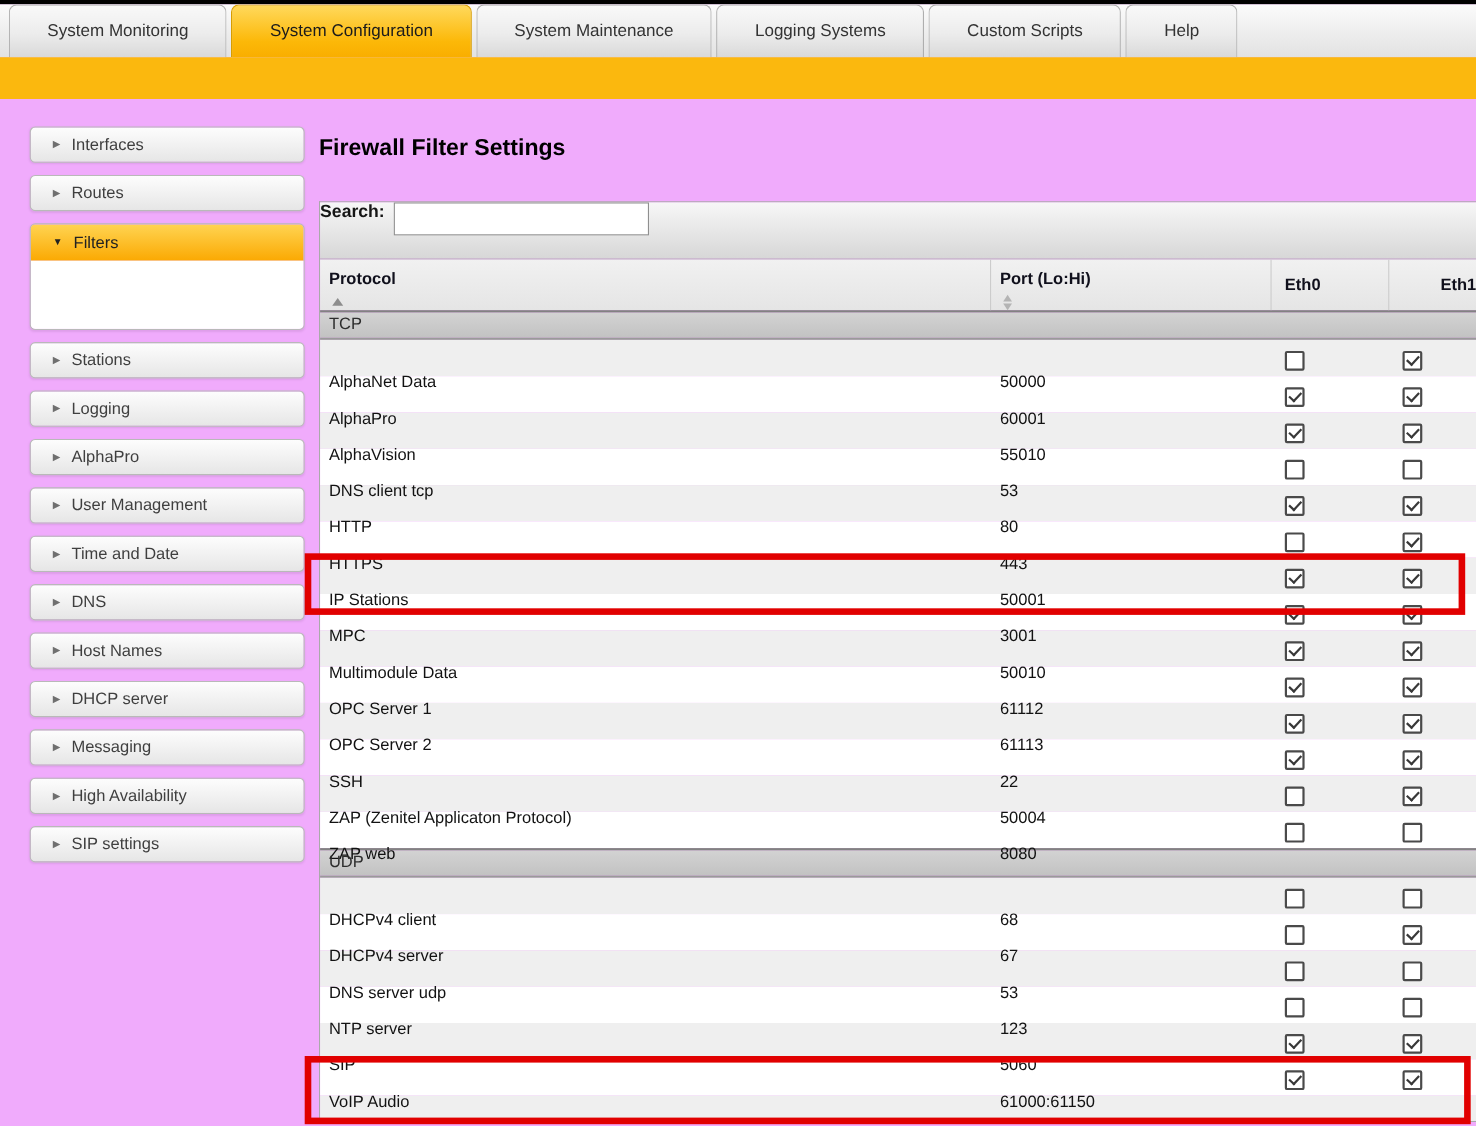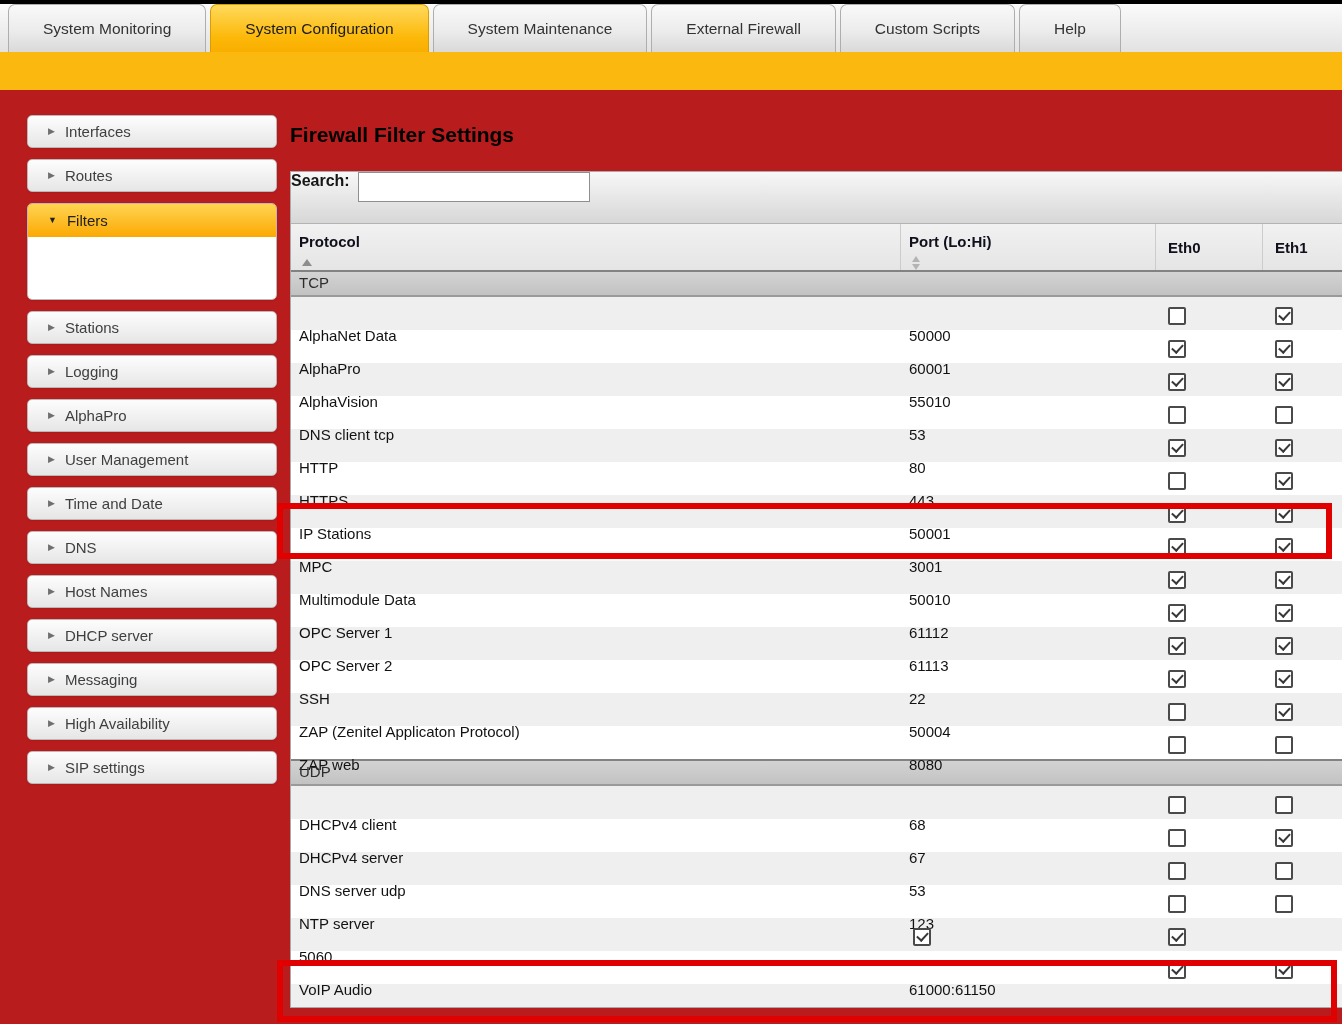--- a/index.html
+++ b/index.html
@@ -1,17 +1,17 @@
 <!DOCTYPE html>
 <html><head>
 <meta charset="utf-8">
 <style>
   html,body{margin:0;padding:0;background:#fff;}
   body{font-family:"Liberation Sans", sans-serif;}
-  .screen{position:relative;width:1342px;height:1024px;background:#b91c1c;overflow:hidden;}
+  .screen{position:relative;width:1342px;height:1024px;background:#f0abfc;overflow:hidden;}
 
   
   .top-strip{height:4px;background:#000;}
   .tabbar{height:48px;background:linear-gradient(#fbfbfb,#e2e2e2);display:flex;align-items:stretch;padding-left:8px;gap:4px;box-sizing:border-box;}
   .tab{display:flex;align-items:center;padding:0 34px;background:linear-gradient(#f9f9f9 0%,#ececec 55%,#d9d9d9 100%);
        border:1px solid #aeaeae;border-bottom:none;border-radius:7px 7px 0 0;font-size:15.5px;color:#333;cursor:pointer;white-space:nowrap;}
   .tab.active{background:linear-gradient(#ffd95c 0%,#fcb808 70%,#f9ae00 100%);border-color:#d89d00;color:#1b1b1b;}
   .yellow-bar{height:38px;}
 
   
@@ -20,31 +20,31 @@
   .side-item{height:33px;display:flex;align-items:center;padding-left:20px;gap:10px;background:linear-gradient(#fdfdfd,#e6e6e6);
              border:1px solid #b9b9b9;border-radius:5px;margin-bottom:11px;font-size:15px;color:#3f3f3f;
              box-shadow:0 1px 2px rgba(0,0,0,.08);cursor:pointer;box-sizing:border-box;white-space:nowrap;}
   .side-group{border:1px solid #b9b9b9;border-radius:5px;margin-bottom:11px;overflow:hidden;box-shadow:0 1px 2px rgba(0,0,0,.08);}
   .side-group .side-item{border:none;border-radius:0;margin:0;background:linear-gradient(#ffd452,#fba902);color:#222;}
   .side-panel{height:62px;background:#fff;}
   .arrow{font-size:9px;color:#6f6f6f;line-height:1;}
   .side-group .arrow{color:#222;}
 
   .main{flex:1;min-width:0;margin-left:13px;}
-  .page-title{font-size:21px;font-weight:bold;color:#000;margin:8px 0 24px 0;line-height:24px;}
+  .page-title{font-size:21px;font-weight:bold;color:#000;margin:8px 0 36px 0;line-height:24px;}
 
   
   .table{border:1px solid #a9a9a9;border-right:none;}
   .search-row{height:52px;display:flex;align-items:flex-start;background:linear-gradient(#f7f7f7,#d7d7d7);border-bottom:1px solid #b3b3b3;box-sizing:border-box;}
   .search-label{font-weight:bold;font-size:16px;color:#161616;}
   .search-input{margin-left:8px;width:220px;height:28px;border:1px solid #8f8f8f;background:#fff;font-size:14px;padding:0 5px;font-family:"Liberation Sans",sans-serif;}
 
   .header-row{display:grid;grid-template-columns:610px 255px 107px 1fr;height:46px;background:linear-gradient(#f1f1f1,#e5e5e5);box-sizing:border-box;}
   .hcell{padding:9px 0 0 8px;border-right:1px solid #cccccc;box-sizing:border-box;}
-  .hcell:last-child{border-right:none;}
+  .hcell:last-child{border-right:none;justify-content:flex-end;}
   .hcell.eth{display:flex;align-items:center;padding:0 0 0 12px;}
   .hlabel{font-weight:bold;font-size:15px;color:#10101c;}
   .sort-asc{margin:9px 0 0 3px;width:0;height:0;border-left:5px solid transparent;border-right:5px solid transparent;border-bottom:7px solid #8d8d8d;}
   .sort-both{margin:6px 0 0 3px;display:flex;flex-direction:column;gap:2px;width:10px;}
   .sort-both .up{width:0;height:0;border-left:4px solid transparent;border-right:4px solid transparent;border-bottom:6px solid #b4b4b4;}
   .sort-both .down{width:0;height:0;border-left:4px solid transparent;border-right:4px solid transparent;border-top:6px solid #b4b4b4;}
 
   .section-bar{height:27px;line-height:22px;padding-left:8px;background:linear-gradient(#d3d3d3,#c2c2c2);
                border-top:2px solid #828282;border-bottom:2px solid #9a9a9a;font-size:15px;color:#2d2d2d;box-sizing:border-box;}
   .trow{display:grid;grid-template-columns:610px 255px 107px 1fr;height:33px;align-items:center;background:#fff;}
@@ -61,21 +61,21 @@
 </style>
 </head>
 <body>
 
 <div class="screen">
   <div class="top-strip"></div>
   <div class="tabbar">
       <div class="tab">System Monitoring</div>
       <div class="tab active">System Configuration</div>
       <div class="tab">System Maintenance</div>
-      <div class="tab">External Firewall</div>
+      <div class="tab">Logging Systems</div>
       <div class="tab">Custom Scripts</div>
       <div class="tab">Help</div>
     </div>
   <div class="yellow-bar" style="background: rgb(251, 184, 14);"></div>
 
   <div class="content">
     <aside class="sidebar">
         <div class="side-item">
           <span class="arrow">▶</span>
           <span>Interfaces</span>
@@ -341,20 +341,21 @@
               <div class="tcell">NTP server</div>
               <div class="tcell">123</div>
               <div class="ccell">
                 <div class="checkbox" role="checkbox" aria-checked="false"></div>
               </div>
               <div class="ccell">
                 <div class="checkbox" role="checkbox" aria-checked="false"></div>
               </div>
             </div>
             <div class="trow odd">
+              <div class="tcell">SIP</div>
               <div class="tcell">5060</div>
               <div class="ccell">
                 <div class="checkbox checked" role="checkbox" aria-checked="true"></div>
               </div>
               <div class="ccell">
                 <div class="checkbox checked" role="checkbox" aria-checked="true"></div>
               </div>
             </div>
             <div class="trow even">
               <div class="tcell">VoIP Audio</div>

